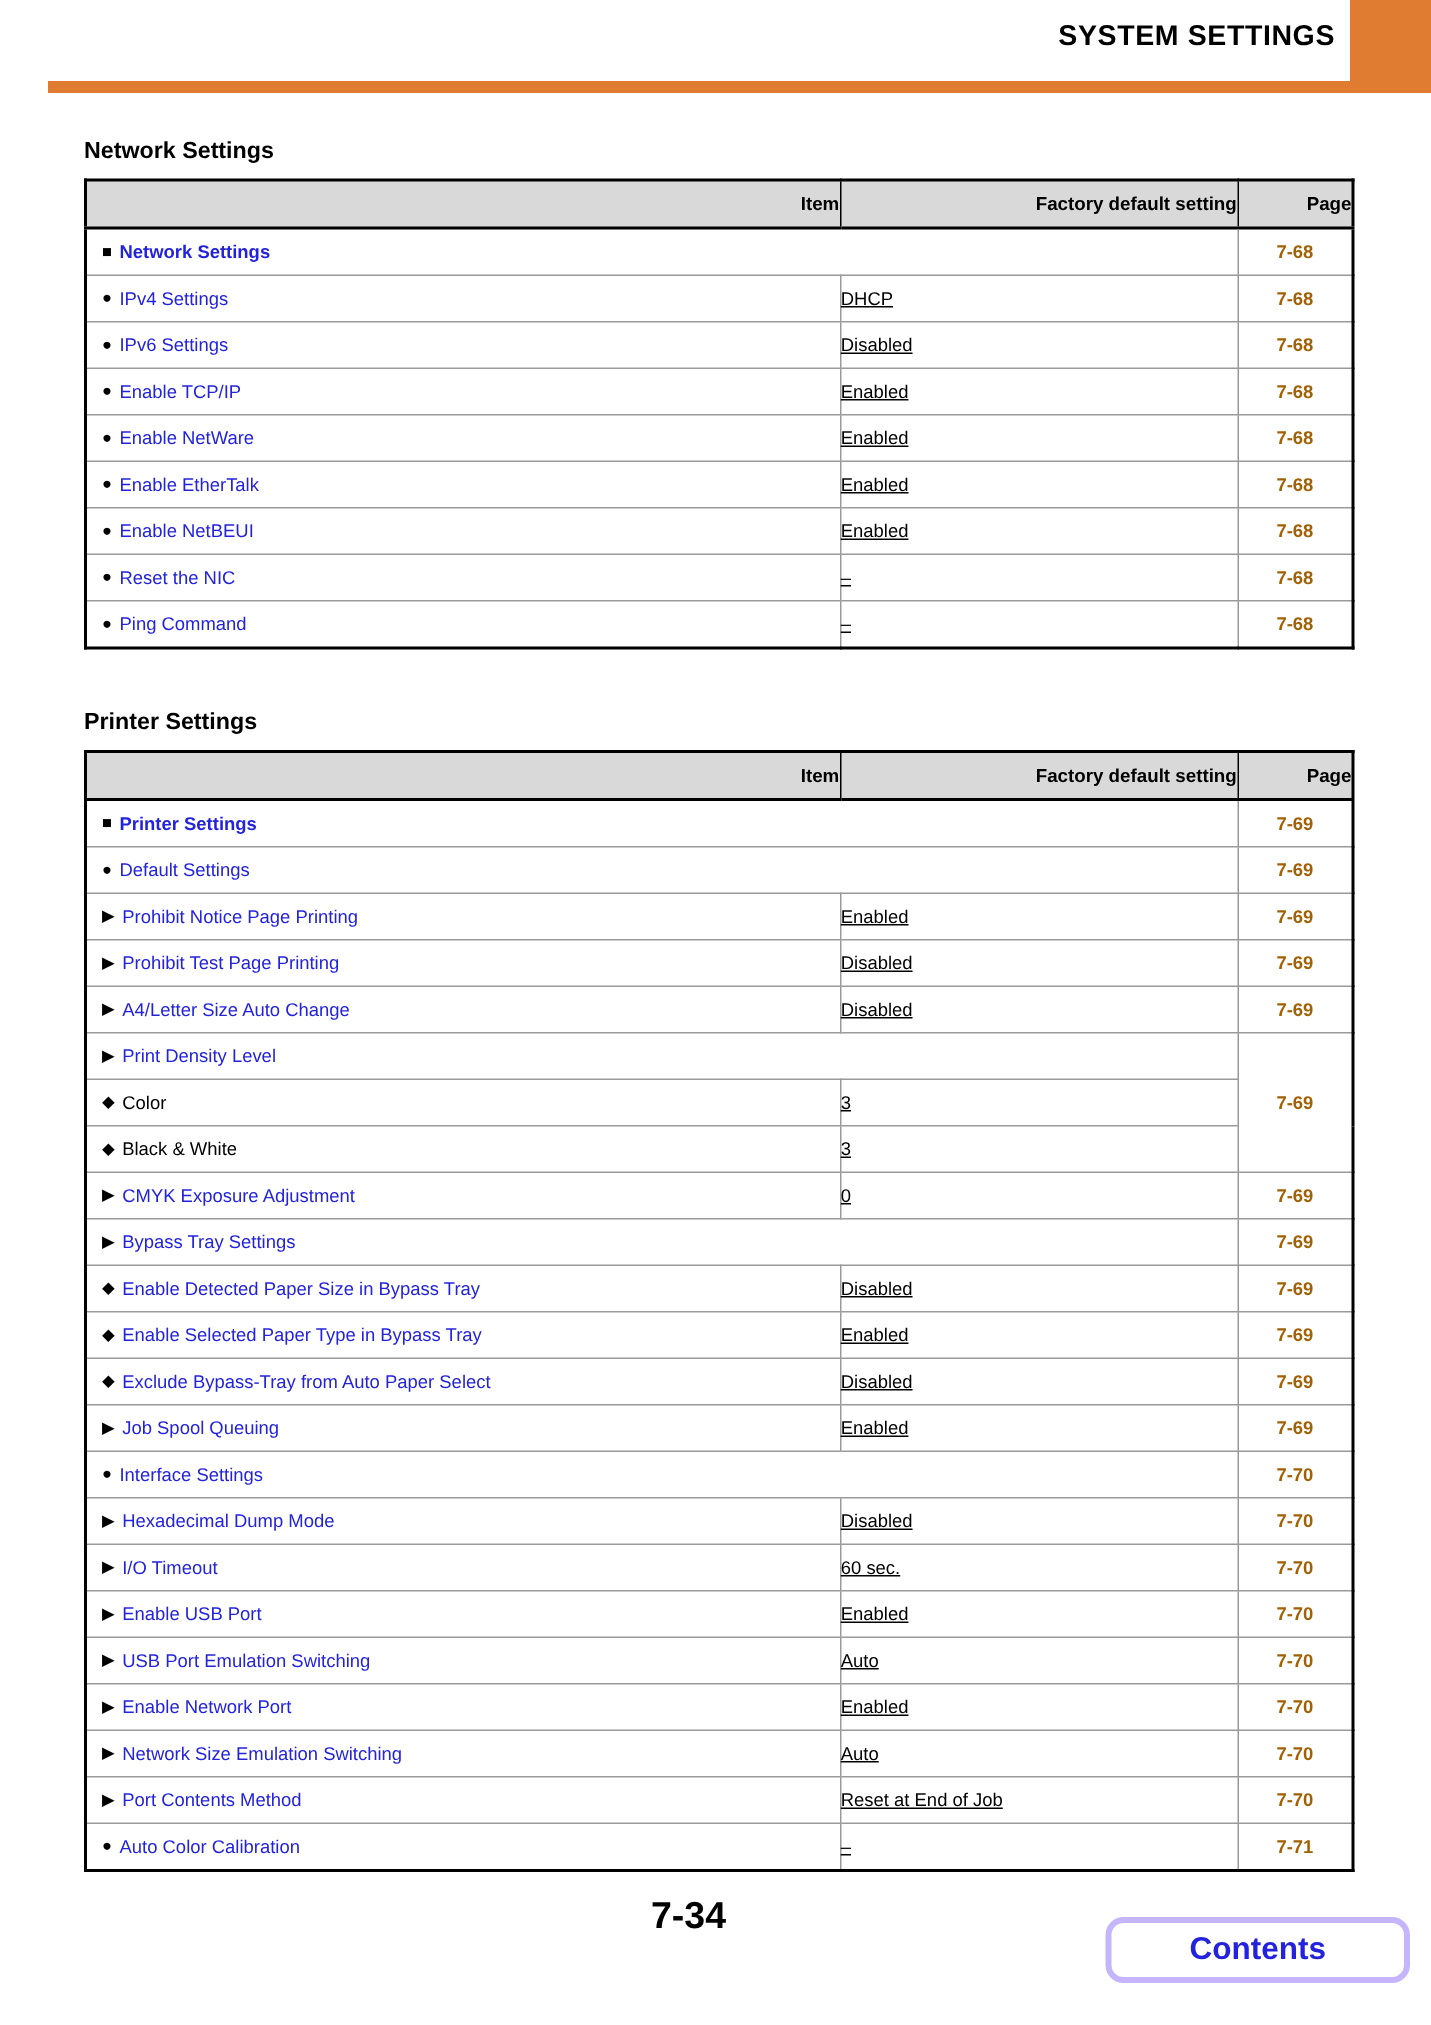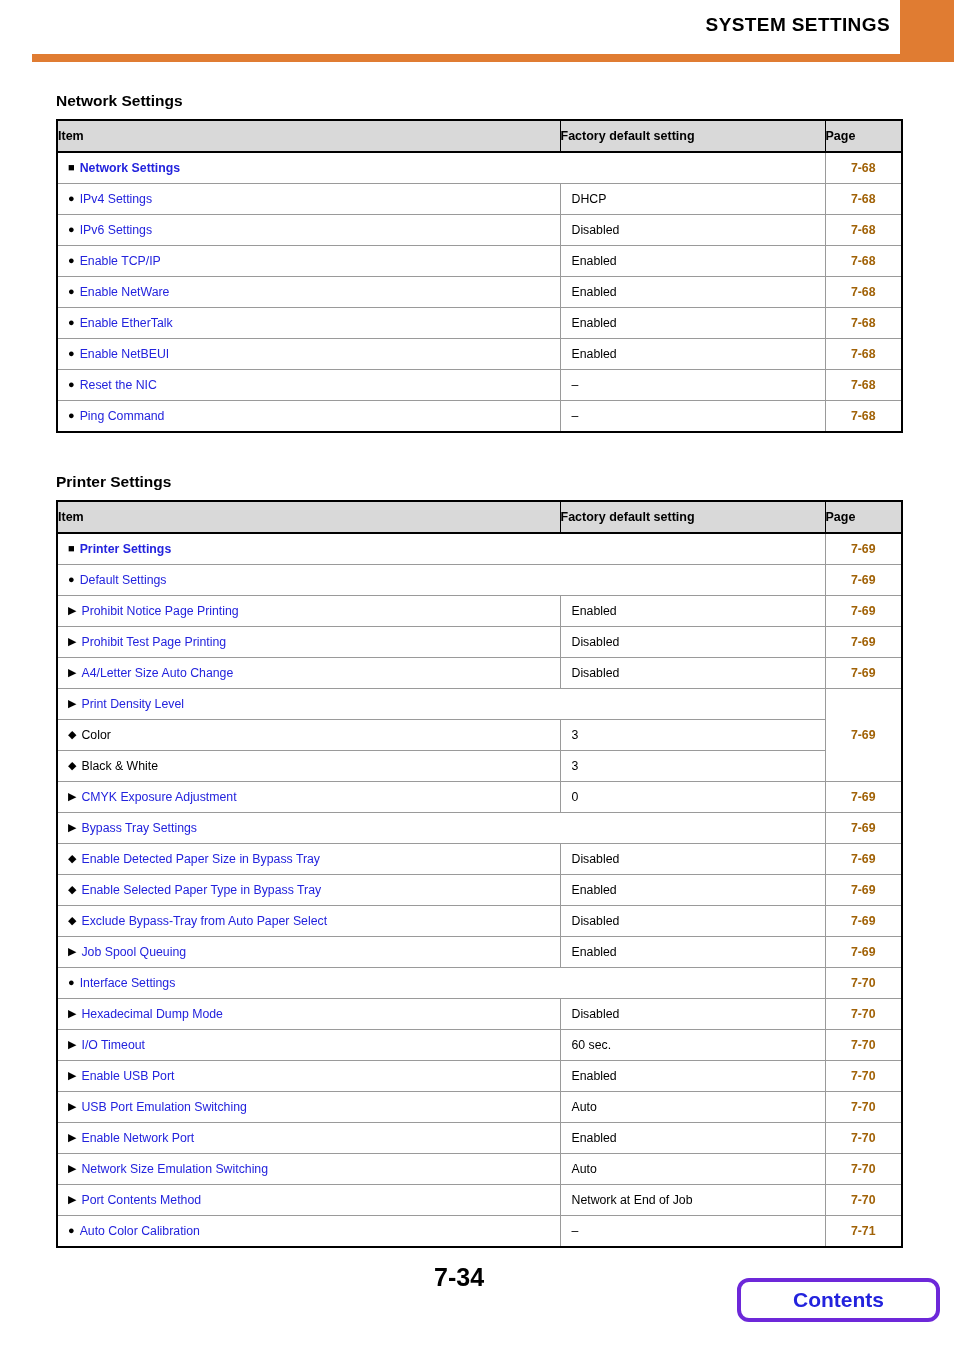--- a/index.html
+++ b/index.html
@@ -74,21 +74,21 @@
   table.settings col.c-item   { width: 503px; }
   table.settings col.c-value  { width: 265px; }
   table.settings col.c-page   { width: 77px; }
 
   table.settings th {
     background: #d9d9d9;
     border: 1px solid #000;
     border-bottom: 2px solid #000;
     font-size: 12.5px;
     font-weight: bold;
-    text-align: left;
+    text-align: right;
     height: 30px;
     padding: 0;
     color: #000;
   }
 
   table.settings td {
     border-left: 1px solid #9a9a9a;
     border-right: 1px solid #9a9a9a;
     border-top: 1px solid #9a9a9a;
     border-bottom: 1px solid #9a9a9a;
@@ -100,21 +100,22 @@
     line-height: 1.15;
   }
   table.settings td.page {
     text-align: center;
     padding: 0;
     color: #a16207;
     font-weight: bold;
     font-size: 12.3px;
   }
   table.settings td.value {
-    padding-left: 11px;
+    padding-left: 0;
+    text-decoration: underline;
   }
 
   
   .lnk {
     color: #2323dd;
   }
   .lnk.b {
     font-weight: bold;
   }
   .plain {
@@ -156,21 +157,21 @@
     font-size: 25px;
     font-weight: bold;
     color: #000;
   }
   .contents-button {
     position: absolute;
     right: 54px;
     top: 23px;
     width: 203px;
     height: 44px;
-    border: 4px solid #6d28d9;
+    border: 4px solid #c4b5fd;
     border-radius: 12px;
     background: #ffffff;
     display: flex;
     align-items: center;
     justify-content: center;
     box-sizing: border-box;
   }
   .contents-button span {
     font-size: 21px;
     font-weight: bold;
@@ -358,21 +359,21 @@
           <td class="value">Enabled</td>
           <td class="page">7-70</td>
         </tr>
         <tr>
           <td class="lvl2"><span class="bullet tri">▶</span><span class="lnk">Network Size Emulation Switching</span></td>
           <td class="value">Auto</td>
           <td class="page">7-70</td>
         </tr>
         <tr>
           <td class="lvl2"><span class="bullet tri">▶</span><span class="lnk">Port Contents Method</span></td>
-          <td class="value">Network at End of Job</td>
+          <td class="value">Reset at End of Job</td>
           <td class="page">7-70</td>
         </tr>
         <tr>
           <td class="lvl1"><span class="bullet ci">●</span><span class="lnk">Auto Color Calibration</span></td>
           <td class="value">–</td>
           <td class="page">7-71</td>
         </tr>
       </tbody>
   </table>
 </div>

